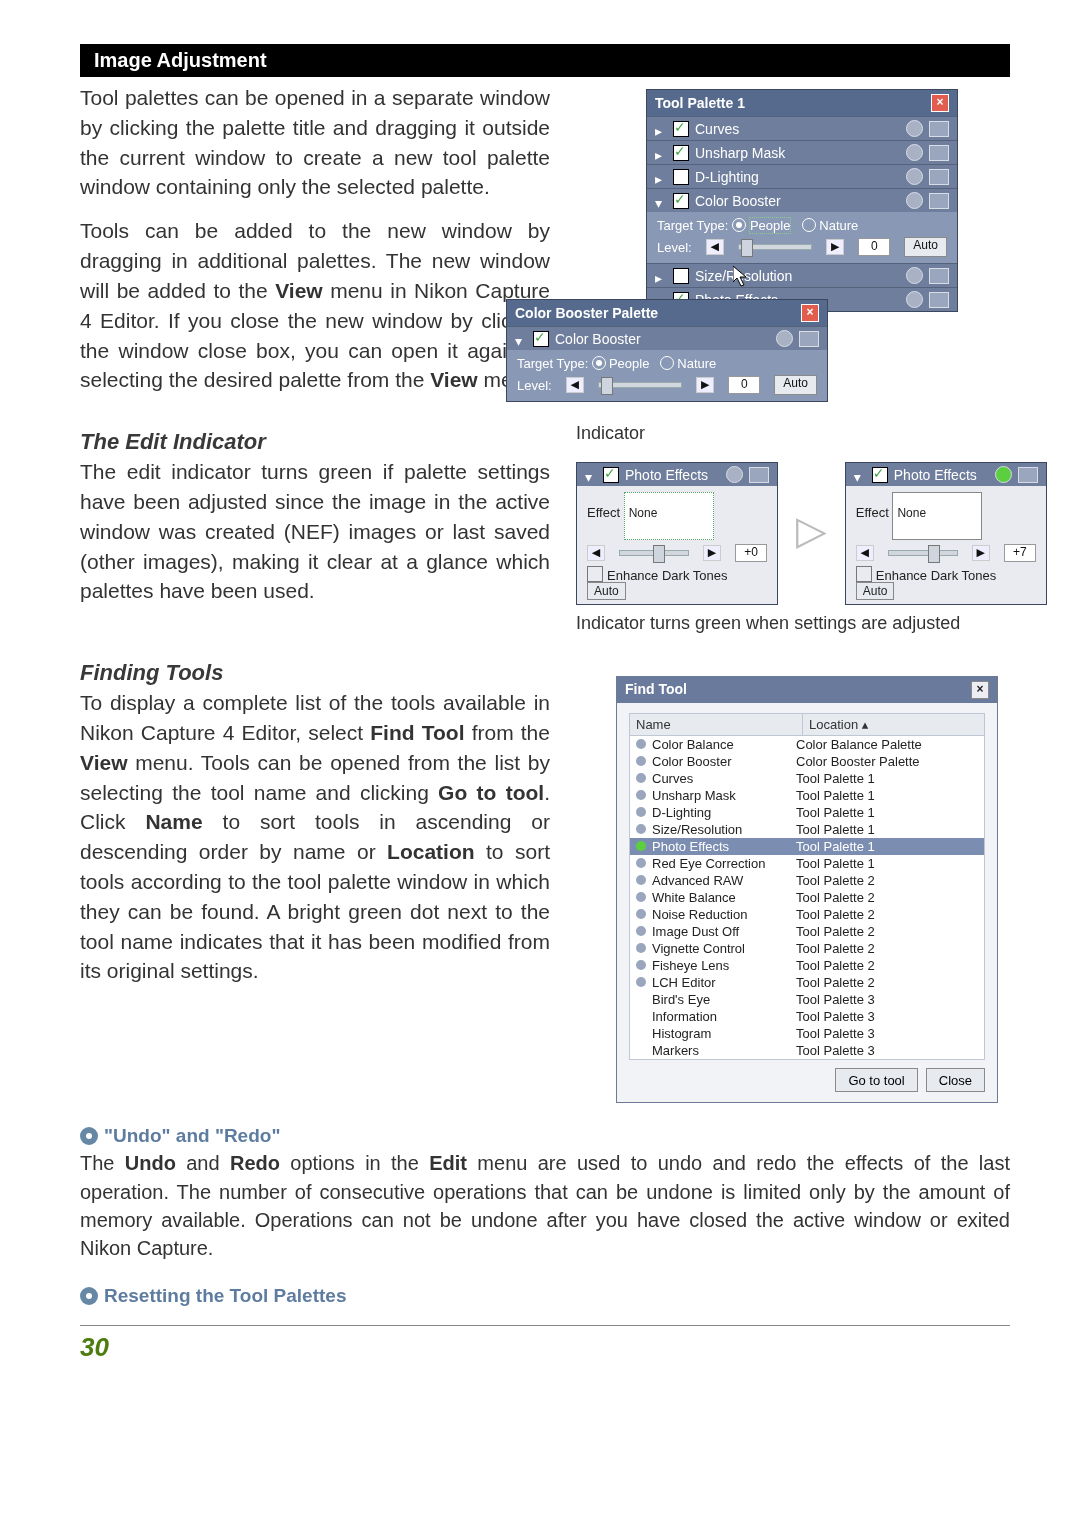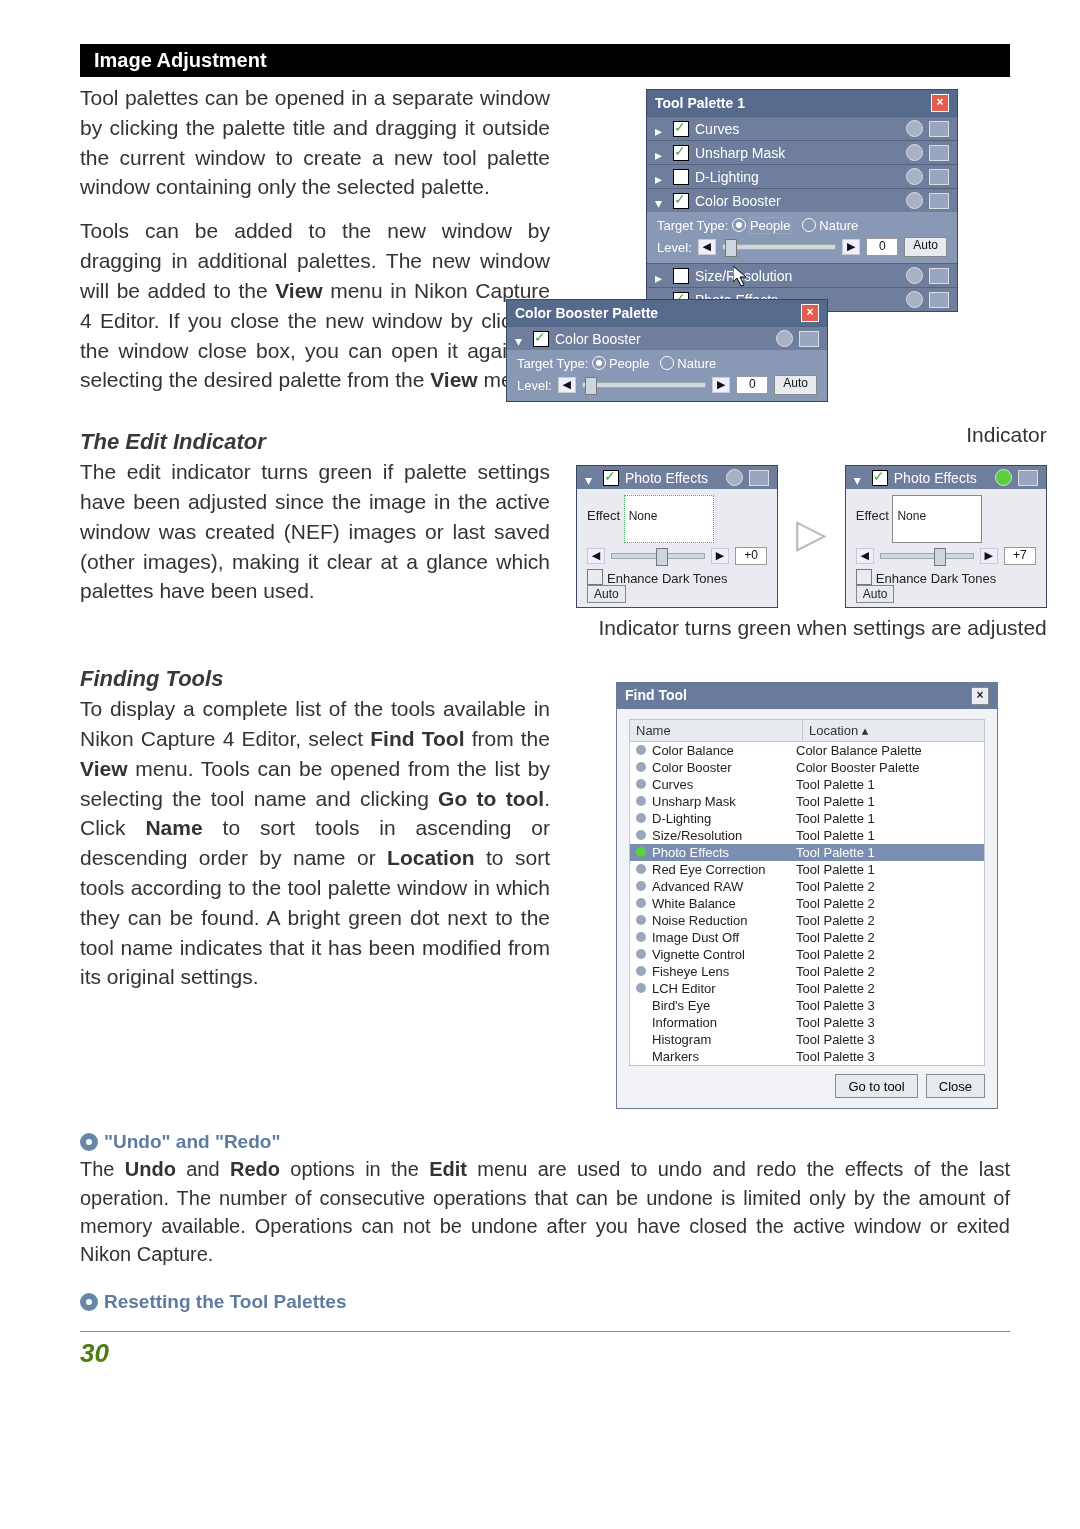--- a/index.html
+++ b/index.html
@@ -23,39 +23,39 @@
 .pal-row .tw{width:12px;height:12px;display:inline-block;color:#fff}
 .pal-row .chk{width:14px;height:14px;background:#fff;border:1px solid #000;display:inline-block;position:relative}
 .pal-row .chk.on:after{content:"✓";color:#44a544;font-size:14px;position:absolute;top:-3px;left:0}
 .pal-row .label{flex:1}
 .indic{width:15px;height:15px;border-radius:50%;border:1px solid #d7dce5;background:#a9b2c5;display:inline-block}
 .indic.green{background:#5bcf3f}
 .iconbtn{width:18px;height:14px;background:#9aa6bd;border:1px solid #d7dce5;display:inline-block}
 .pal-body{background:#8998b4;padding:6px 10px;color:#fff;font-size:13px}
 .pal-body .radio{width:12px;height:12px;border:1px solid #fff;border-radius:50%;display:inline-block;vertical-align:-2px;margin-right:3px}
 .pal-body .radio.sel:after{content:"";display:block;width:6px;height:6px;background:#fff;border-radius:50%;margin:3px}
-.slider{display:flex;align-items:center;gap:6px;margin-top:4px}
+.slider{display:flex;align-items:center;gap:14px;margin-top:4px}
 .slider .arrow{width:16px;height:14px;border:1px solid #ccc;background:#eef;color:#111;font-size:11px;text-align:center}
 .slider .track{flex:1;height:4px;background:#d2d6df;position:relative;border:1px solid #9aa}
 .slider .thumb{position:absolute;top:-6px;width:10px;height:16px;background:#cfd5de;border:1px solid #777}
 .slider .val{width:30px;height:16px;background:#fff;color:#111;border:1px solid #999;font-size:12px;text-align:center}
 .slider .btn{height:18px;padding:0 8px;background:#e7eaef;color:#111;border:1px solid #8a8a8a;font-size:12px}
 .cursor-y{position:absolute;width:16px;height:22px;left:50%;top:50%;pointer-events:none}
 
 
 .float-pal{position:absolute;top:210px;left:-70px;width:320px}
 
 
 .ind-wrap{display:flex;align-items:flex-start;gap:18px;margin-top:10px}
 .ind-wrap .arrowbig{align-self:center;font-size:40px;color:#bbb}
 .mini-pal{width:200px}
 .mini-pal .pal-body{background:#e9ebf0;color:#222}
 .mini-pal select, .mini-pal .selbox{height:20px;background:#fff;border:1px solid #888;color:#222;font-size:12px;padding:13px 4px}
 .mini-pal .check{width:14px;height:14px;border:1px solid #777;display:inline-block;vertical-align:-2px;margin-right:4px}
-.ind-label{font-size:21px;color:#333;text-align:right;margin-bottom:2px}
+.ind-label{font-size:18px;color:#333;text-align:left;margin-bottom:2px}
 
 
 .dialog{width:380px;border:1px solid #6c7a98;background:#f1f3f7;font-family:Tahoma,Arial,sans-serif;font-size:14px;margin-top:22px;margin-left:40px}
 .dlg-title{background:#6a7a9c;color:#fff;font-weight:bold;padding:4px 8px;display:flex;justify-content:space-between}
 .dlg-title .closex{width:16px;height:16px;border:1px solid #888;background:#eceef3;color:#222;text-align:center;font-size:12px;line-height:14px}
 .dlg-body{padding:10px 12px}
 .tool-list{border:1px solid #bfc7d5;background:#fff}
 .tl-head{display:flex;background:#e7eaef;border-bottom:1px solid #bfc7d5}
 .tl-head div{padding:3px 6px;font-size:13px;color:#333}
 .tl-head .c1{flex:0 0 160px;border-right:1px solid #bfc7d5}

